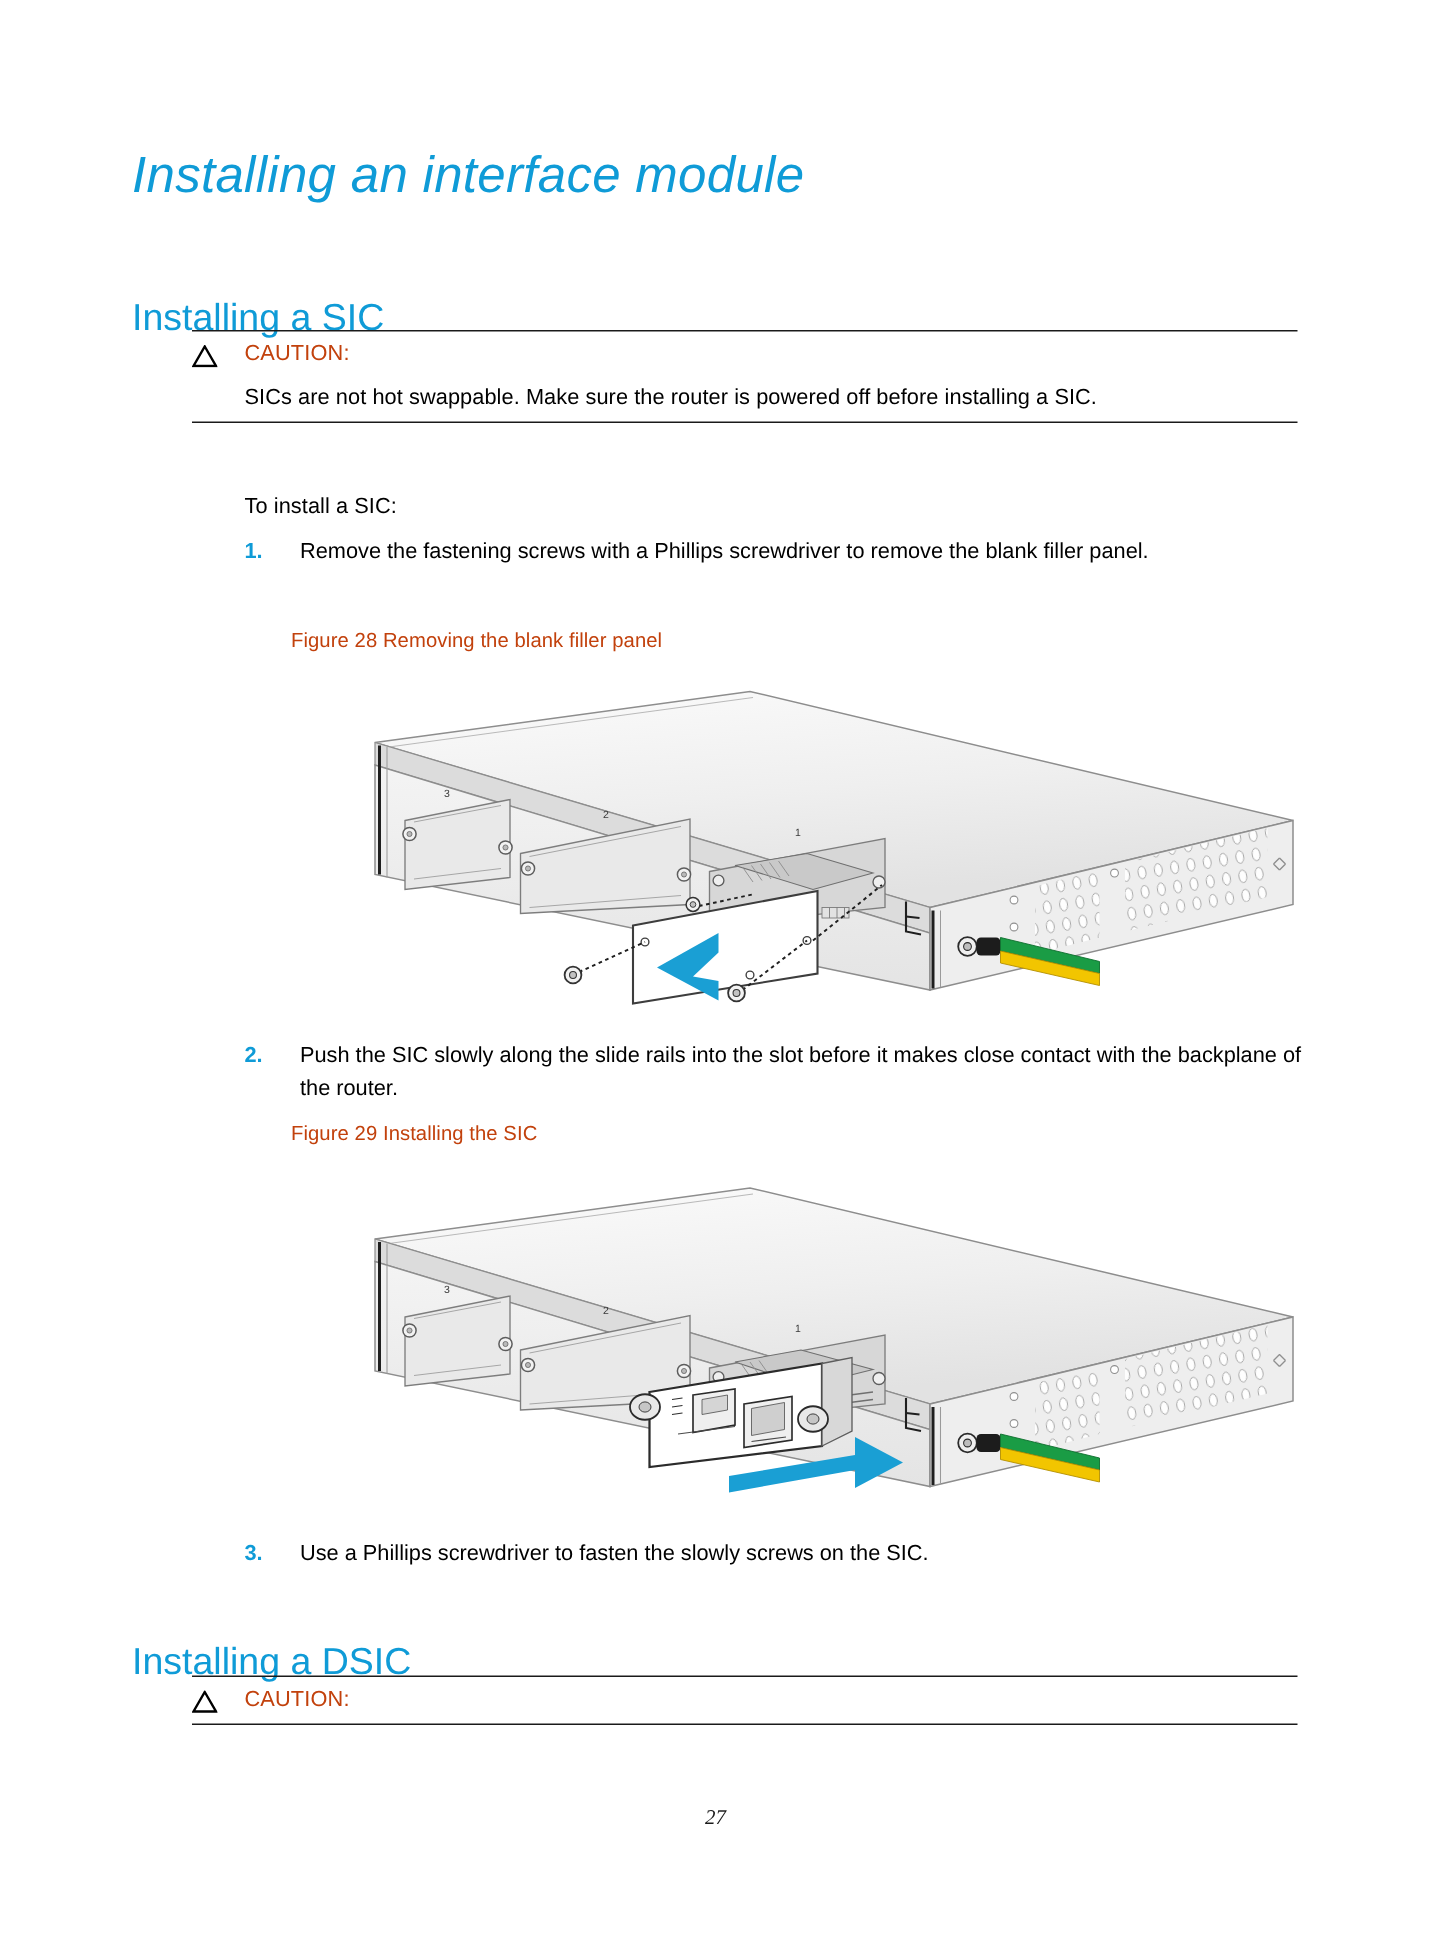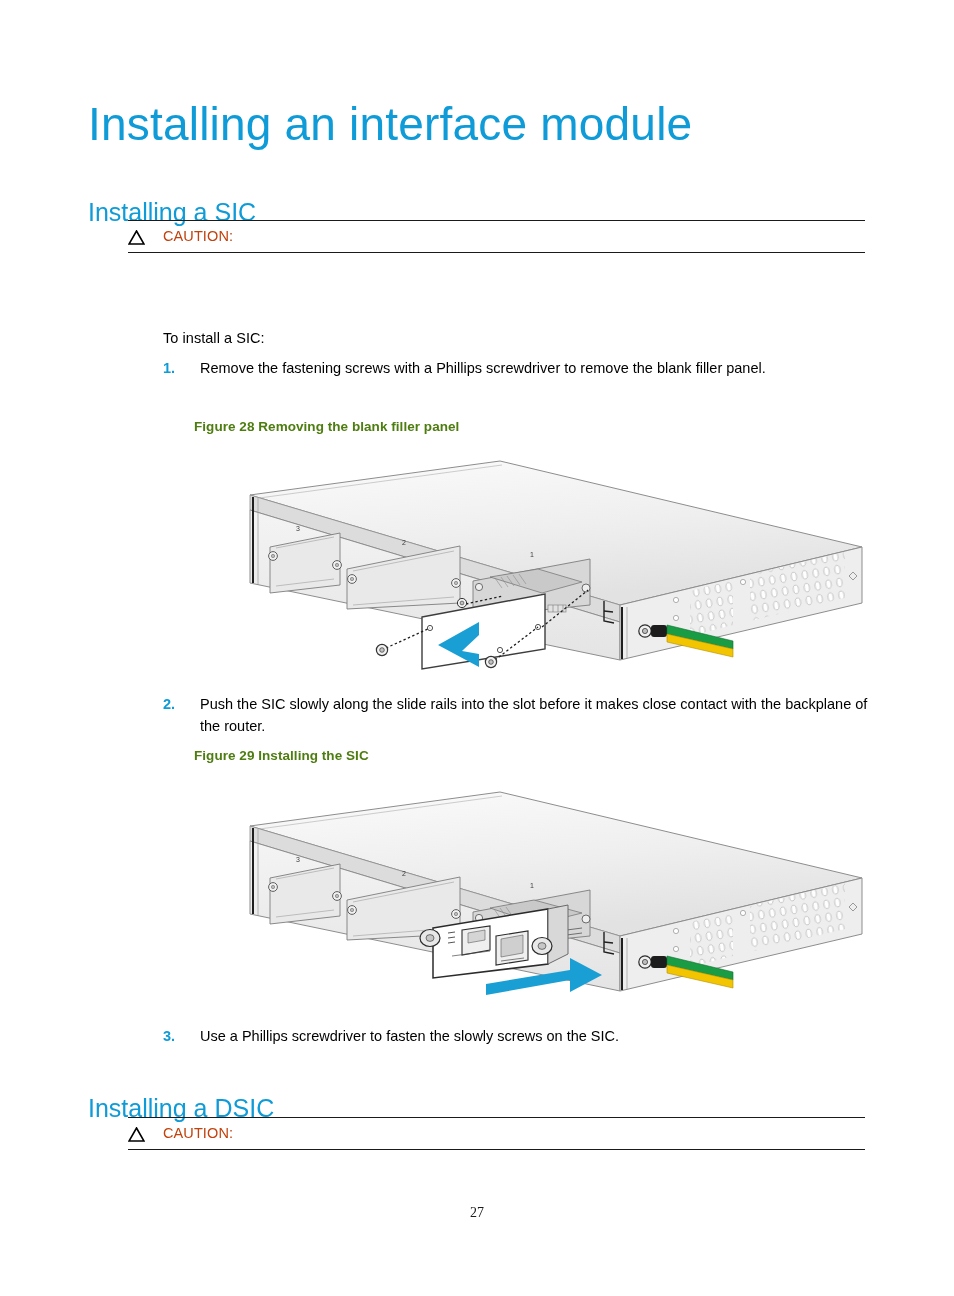--- a/index.html
+++ b/index.html
@@ -18,26 +18,27 @@
     background: #ffffff;
     overflow: hidden;
     box-sizing: border-box;
   }
 
   
   .h1 {
     position: absolute;
     left: 88px;
     top: 100px;
-    font-size: 46px;
+    font-size: 34px;
     font-weight: 400;
     color: #0f9bd7;
     letter-spacing: 0.2px;
     line-height: 1.05;
     white-space: nowrap;
+    font-style: italic;
   }
   .h2 {
     position: absolute;
     left: 88px;
     font-size: 25px;
     font-weight: 400;
     color: #0f9bd7;
     line-height: 1.05;
     white-space: nowrap;
     margin-top: 32px;
@@ -125,22 +126,22 @@
   }
   #step-1 { top: 357px; }
   #step-2 { top: 693px; }
   #step-3 { top: 1025px; }
 
   
   .figcap {
     position: absolute;
     left: 194px;
     font-size: 13.5px;
-    font-weight: bold;
-    color: #4d7c0f;
+    font-weight: normal;
+    color: #c2410c;
     letter-spacing: 0.05px;
   }
   #figcap-28 { top: 419px; }
   #figcap-29 { top: 748px; }
 
   
   .figure {
     position: absolute;
     left: 190px;
     width: 680px;
@@ -151,20 +152,21 @@
   .figure svg { display: block; width: 100%; height: 100%; }
 
   
   .pagenum {
     position: absolute;
     left: 0;
     right: 0;
     top: 1205px;
     text-align: center;
     font-family: "Liberation Serif", serif;
+    font-style: italic;
     font-size: 14px;
     color: #1a1a1a;
   }
 </style>
 </head>
 <body>
 
 <div class="page">
 
   <div class="h1">Installing an interface module</div>
@@ -173,20 +175,21 @@
 
   <div class="caution" id="caution-sic">
     <div class="caution-row">
       <span class="tri-icon">
         <svg viewBox="0 0 17 15" xmlns="http://www.w3.org/2000/svg">
           <polygon points="8.5,1 16,14 1,14" fill="none" stroke="#000000" stroke-width="1.6" stroke-linejoin="miter"></polygon>
         </svg>
       </span>
       <span class="caution-label">CAUTION:</span>
     </div>
+    <div class="caution-text">SICs are not hot swappable. Make sure the router is powered off before installing a SIC.</div>
   </div>
 
   <div class="para" id="p-to-install">To install a SIC:</div>
 
   <div class="step" id="step-1">
     <span class="step-num">1.</span>
     <span class="step-body">Remove the fastening screws with a Phillips screwdriver to remove the blank filler panel.</span>
   </div>
 
   <div class="figcap" id="figcap-28">Figure 28 Removing the blank filler panel</div>

